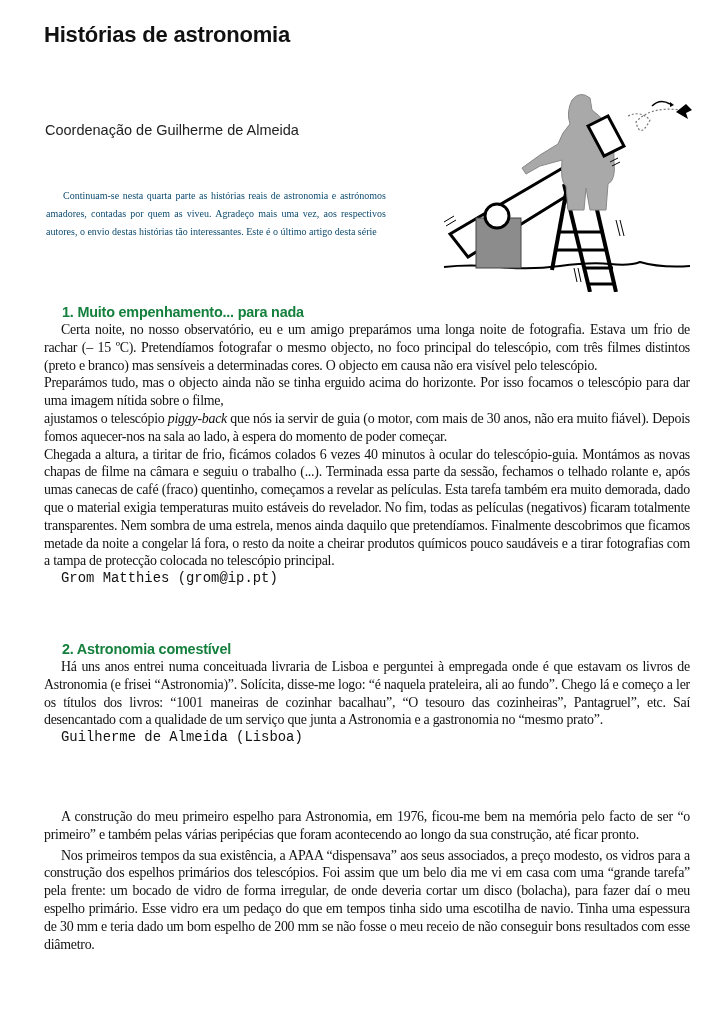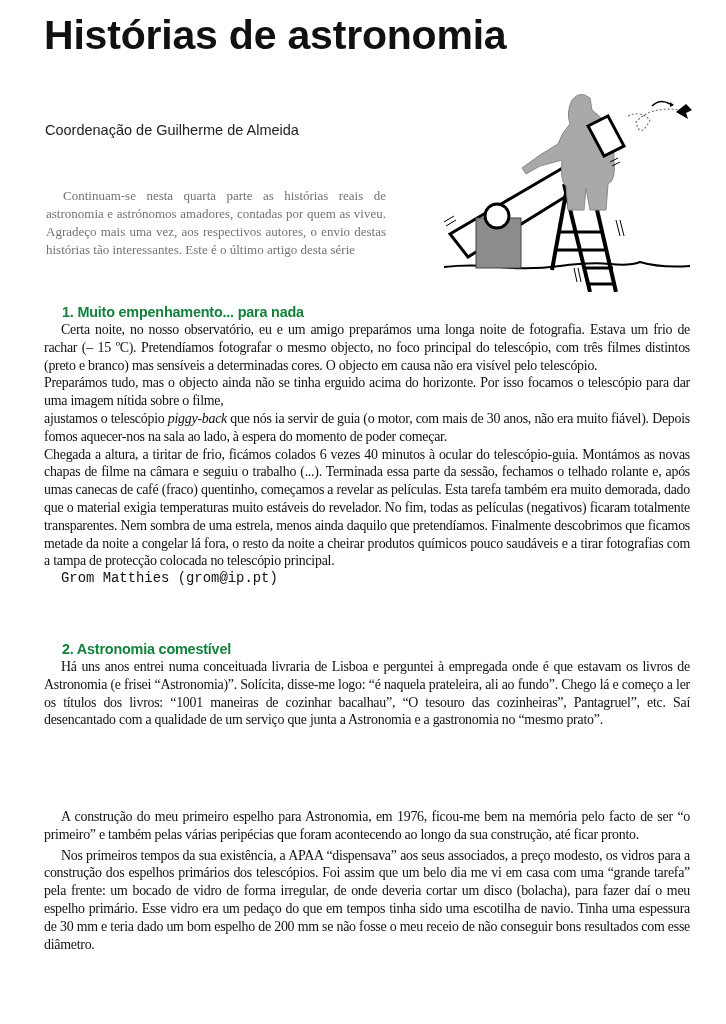--- a/index.html
+++ b/index.html
@@ -1,30 +1,30 @@
 <!DOCTYPE html>
 <html><head>
 <meta charset="utf-8">
 <style>
   html, body { margin: 0; padding: 0; background: #ffffff; }
   body { width: 726px; height: 1024px; position: relative; overflow: hidden; color: #111; }
   .title {
     position: absolute; left: 44px; top: 18px; margin: 0;
     font-family: "Liberation Sans", sans-serif; font-weight: bold;
-    font-size: 41px; line-height: 34px; color: #111; letter-spacing: -0.2px;
+    font-size: 22px; line-height: 34px; color: #111; letter-spacing: -0.2px;
   }
   .title span { display: block; }
   .byline {
     position: absolute; left: 45px; top: 122px;
     font-family: "Liberation Sans", sans-serif; font-size: 14.5px; color: #222;
   }
   .intro {
     position: absolute; left: 46px; top: 187px; width: 340px;
-    font-family: "Liberation Serif", serif; font-size: 13px; line-height: 18px;
-    color: #737373; text-align: justify; margin: 0;
+    font-family: "Liberation Serif", serif; font-size: 10px; line-height: 18px;
+    color: #0c4a6e; text-align: justify; margin: 0;
   }
   .illustration { position: absolute; left: 440px; top: 92px; width: 260px; height: 200px; }
   .article { position: absolute; left: 44px; width: 646px; }
   .section-heading {
     font-family: "Liberation Sans", sans-serif; font-weight: bold; font-size: 14.4px;
     margin: 0 0 1px 18px; color: #15803d; letter-spacing: -0.2px;
   }
   .body-text {
     font-family: "Liberation Serif", serif; font-size: 13.9px; line-height: 17.8px;
     text-align: justify; margin: 0; color: #111; letter-spacing: -0.25px;
@@ -84,18 +84,19 @@
   <p class="body-text indent">Certa noite, no nosso observatório, eu e um amigo preparámos uma longa noite de fotografia. Estava um frio de rachar (– 15 ºC). Pretendíamos fotografar o mesmo objecto, no foco principal do telescópio, com três filmes distintos (preto e branco) mas sensíveis a determinadas cores. O objecto em causa não era visível pelo telescópio.</p>
   <p class="body-text">Preparámos tudo, mas o objecto ainda não se tinha erguido acima do horizonte. Por isso focamos o telescópio para dar uma imagem nítida sobre o filme,</p>
   <p class="body-text"><span>ajustamos o telescópio </span><em>piggy-back</em><span> que nós ia servir de guia (o motor, com mais de 30 anos, não era muito fiável). Depois fomos aquecer-nos na sala ao lado, à espera do momento de poder começar.</span></p>
   <p class="body-text">Chegada a altura, a tiritar de frio, ficámos colados 6 vezes 40 minutos à ocular do telescópio-guia. Montámos as novas chapas de filme na câmara e seguiu o trabalho (...). Terminada essa parte da sessão, fechamos o telhado rolante e, após umas canecas de café (fraco) quentinho, começamos a revelar as películas. Esta tarefa também era muito demorada, dado que o material exigia temperaturas muito estáveis do revelador. No fim, todas as películas (negativos) ficaram totalmente transparentes. Nem sombra de uma estrela, menos ainda daquilo que pretendíamos. Finalmente descobrimos que ficamos metade da noite a congelar lá fora, o resto da noite a cheirar produtos químicos pouco saudáveis e a tirar fotografias com a tampa de protecção colocada no telescópio principal.</p>
   <p class="sig">Grom Matthies  (grom@ip.pt)</p>
 </div>
 
 <div class="article" style="top:641px;">
   <h2 class="section-heading">2. Astronomia comestível</h2>
   <p class="body-text indent">Há uns anos entrei numa conceituada livraria de Lisboa e perguntei à empregada onde é que estavam os livros de Astronomia (e frisei “Astronomia)”. Solícita, disse-me logo: “é naquela prateleira, ali ao fundo”. Chego lá e começo a ler os títulos dos livros: “1001 maneiras de cozinhar bacalhau”, “O tesouro das cozinheiras”, Pantagruel”, etc. Saí desencantado com a qualidade de um serviço que junta a Astronomia e a gastronomia no “mesmo prato”.</p>
+  <p class="sig">Guilherme de Almeida (Lisboa)</p>
 </div>
 
 <div class="article" style="top:808px;">
   <p class="body-text indent">A construção do meu primeiro espelho para Astronomia, em 1976, ficou-me bem na memória pelo facto de ser “o primeiro” e também pelas várias peripécias que foram acontecendo ao longo da sua construção, até ficar pronto.</p>
   <p class="body-text indent" style="margin-top:3px;">Nos primeiros tempos da sua existência, a APAA “dispensava” aos seus associados, a preço modesto, os vidros para a  construção dos espelhos primários dos telescópios. Foi assim que um belo dia me vi em casa com uma “grande tarefa” pela frente: um bocado de vidro de forma irregular, de onde deveria cortar um disco (bolacha), para fazer daí o meu espelho primário. Esse vidro era um pedaço do que em tempos tinha sido uma escotilha de navio. Tinha uma espessura de 30 mm e teria dado um bom espelho de 200 mm se não fosse o meu receio de não conseguir bons resultados com esse diâmetro.</p>
 </div>
 
 </body></html>

